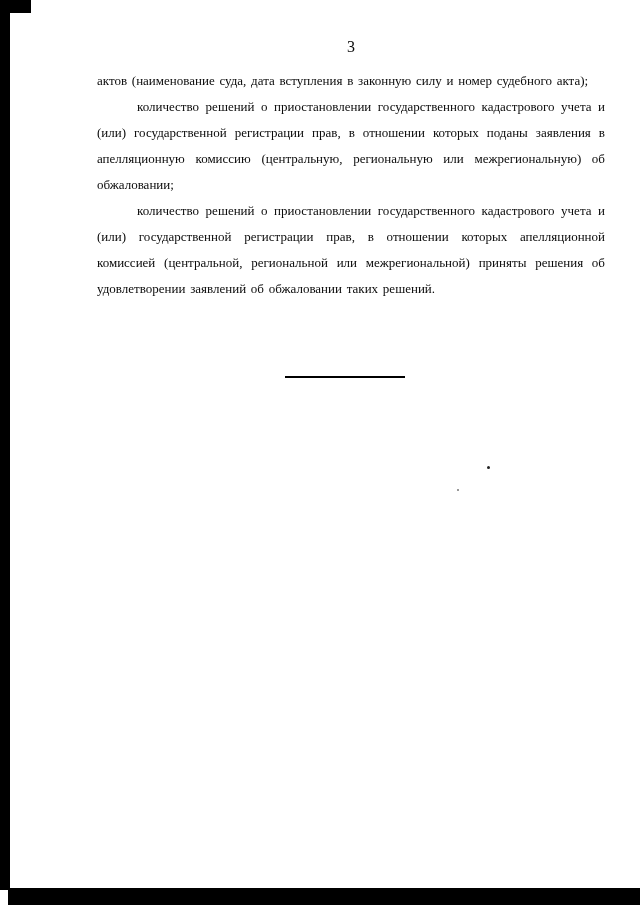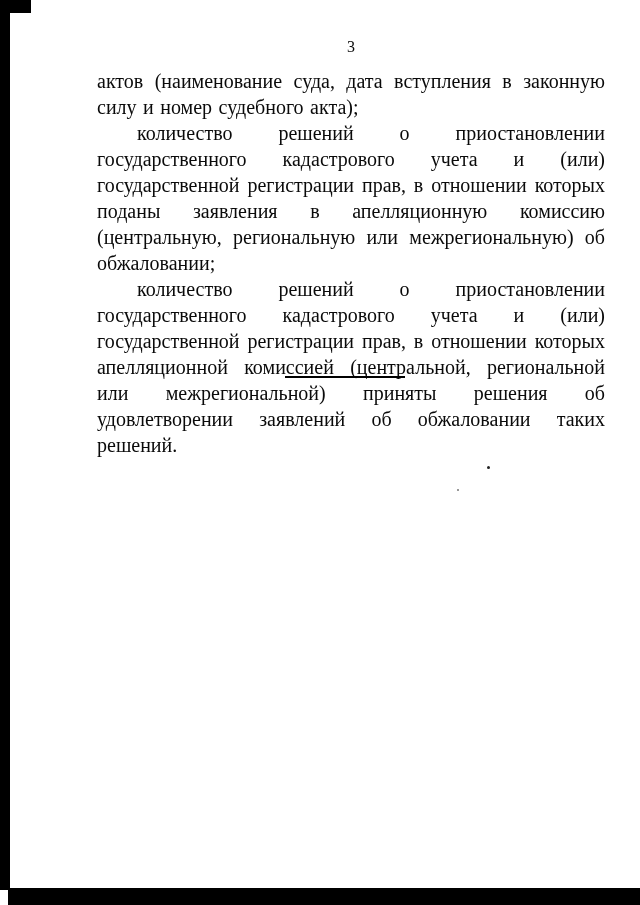--- a/index.html
+++ b/index.html
@@ -69,21 +69,21 @@
     left: 97px;
     width: 508px;
     text-align: center;
     font-size: 16px;
   }
   .text-block {
     position: absolute;
     top: 68px;
     left: 97px;
     width: 508px;
-    font-size: 20px;
+    font-size: 13px;
     line-height: 26px;
     text-align: justify;
     word-spacing: 1.5px;
   }
   .para {
     margin: 0;
     text-indent: 40px;
   }
   .para.no-indent {
     text-indent: 0;

